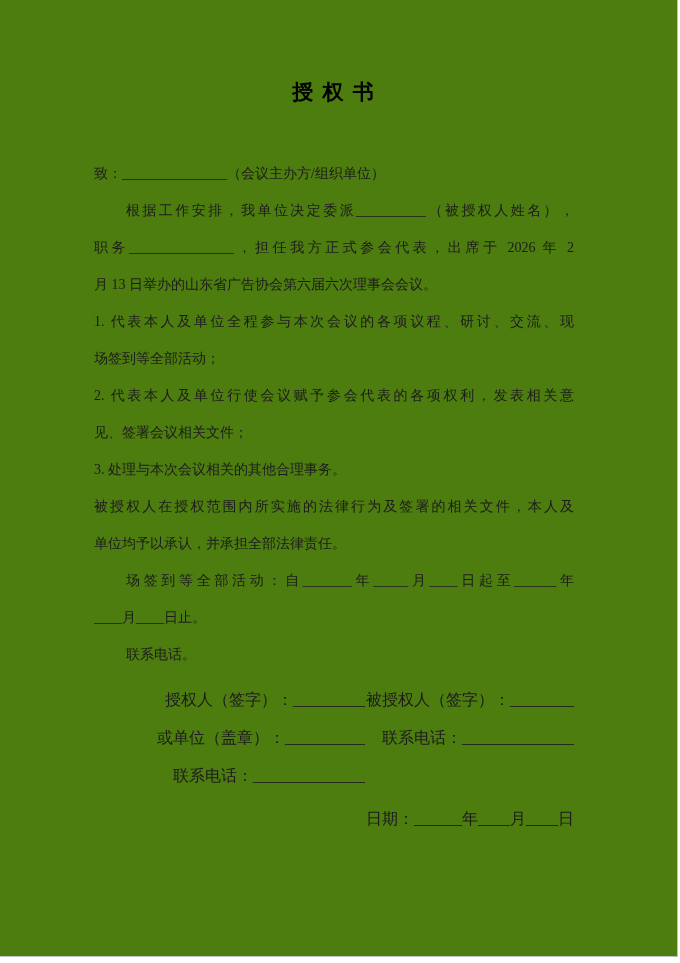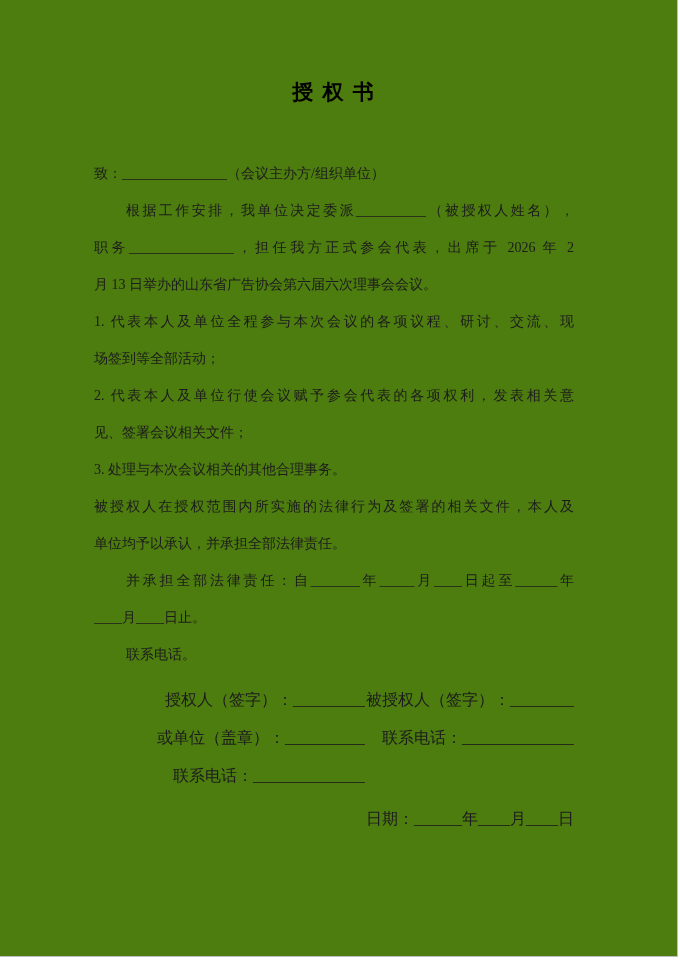--- a/index.html
+++ b/index.html
@@ -91,21 +91,21 @@
         <div class="line justify indent">根据工作安排，我单位决定委派__________（被授权人姓名），</div>
         <div class="line justify">职务_______________，担任我方正式参会代表，出席于 2026 年 2</div>
         <div class="line">月 13 日举办的山东省广告协会第六届六次理事会会议。</div>
         <div class="line justify">1. 代表本人及单位全程参与本次会议的各项议程、研讨、交流、现</div>
         <div class="line">场签到等全部活动；</div>
         <div class="line justify">2. 代表本人及单位行使会议赋予参会代表的各项权利，发表相关意</div>
         <div class="line">见、签署会议相关文件；</div>
         <div class="line">3. 处理与本次会议相关的其他合理事务。</div>
         <div class="line justify">被授权人在授权范围内所实施的法律行为及签署的相关文件，本人及</div>
         <div class="line">单位均予以承认，并承担全部法律责任。</div>
-        <div class="line justify indent">并承担全部法律责任：自_______年_____月____日起至______年</div>
+        <div class="line justify indent">场签到等全部活动：自_______年_____月____日起至______年</div>
         <div class="line">____月____日止。</div>
         <div class="line indent">联系电话。</div>
       </div>
     <div class="sig" id="sig-rows">
         <div class="sig-row">
           <span class="sig-left">授权人（签字）：_________</span>
           <span class="sig-right">被授权人（签字）：________</span>
         </div>
         <div class="sig-row">
           <span class="sig-left">或单位（盖章）：__________</span>

